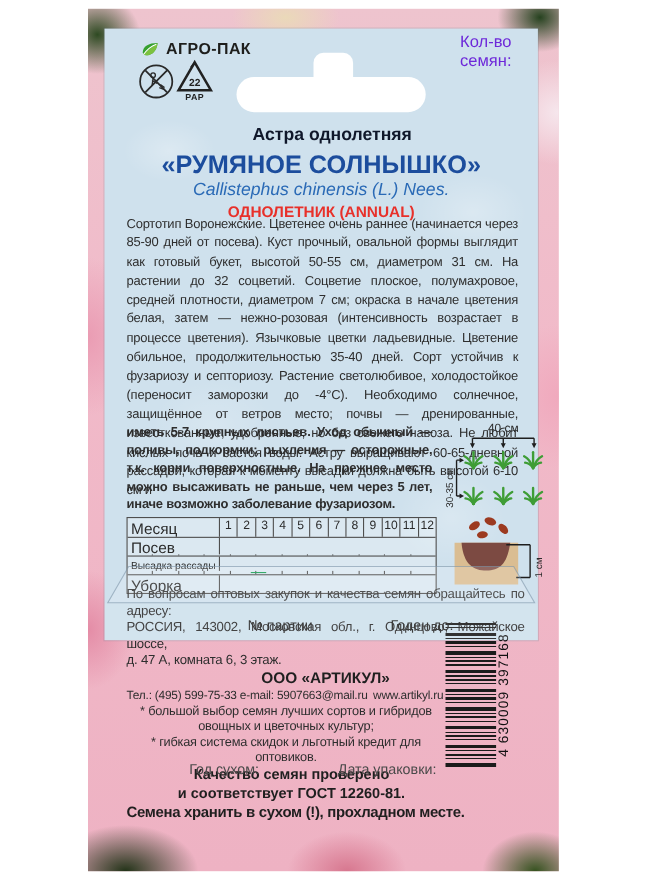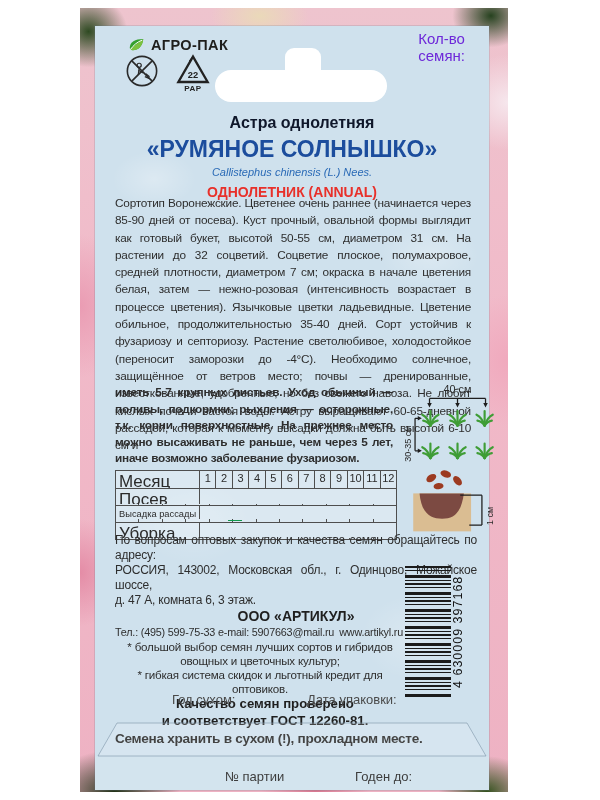--- a/index.html
+++ b/index.html
@@ -18,65 +18,65 @@
       radial-gradient(90px 110px at 100% 45%, #f0a9bd 0%, rgba(240,169,189,0) 60%),
       radial-gradient(70px 90px at 0% 72%, #e48ca6 0%, rgba(228,140,166,0) 60%),
       radial-gradient(110px 70px at 8% 100%, #223318 0%, rgba(34,51,24,0) 60%),
       radial-gradient(90px 60px at 55% 100%, #d7778f 0%, rgba(215,119,143,0) 60%),
       radial-gradient(80px 60px at 95% 100%, #35521f 0%, rgba(53,82,31,0) 60%),
       linear-gradient(180deg, #eec4ce 0%, #f1bac9 40%, #eeb2c3 100%);
   }
 
   
   .card {
-    position:absolute; left:95px; top:26px; width:394px; height:764px;
+    position:absolute; left:95px; top:26px; width:394px; height:556px;
     background:#cfe1ed;
     box-shadow:0 0 0 1px rgba(90,110,125,.18);
   }
   .card::before { 
     content:""; position:absolute; inset:0; pointer-events:none;
     background:
       radial-gradient(60px 40px at 15% 20%, rgba(255,255,255,.28) 0%, rgba(255,255,255,0) 70%),
       radial-gradient(70px 50px at 85% 30%, rgba(255,255,255,.25) 0%, rgba(255,255,255,0) 70%),
       radial-gradient(80px 60px at 25% 65%, rgba(255,255,255,.18) 0%, rgba(255,255,255,0) 70%),
       radial-gradient(70px 60px at 80% 80%, rgba(255,255,255,.22) 0%, rgba(255,255,255,0) 70%);
   }
   .card > * { position:absolute; z-index:1; }
 
   
   .brand { left:32px; top:10px; display:flex; align-items:center; gap:5px; }
   .brand-text { font-size:14.5px; font-weight:bold; color:#1e1e1c; letter-spacing:.4px; }
   .seed-count { right:24px; top:4px; font-size:15px; color:#6d28d9; line-height:17px; }
-  .eco-icons { left:30px; top:28px; display:flex; align-items:flex-start; gap:16px; }
+  .eco-icons { left:30px; top:28px; display:flex; align-items:center; gap:0; }
   .recycle-wrap { display:flex; flex-direction:column; align-items:center; }
   .recycle-pap { font-size:8px; font-weight:bold; color:#222; margin-top:-2px; letter-spacing:.5px; }
 
   .hang-hole { left:120px; top:44px; width:172px; height:32px; background:#ffffff; border-radius:16px; }
   .hang-tab  { left:190px; top:22px; width:36px; height:30px; background:#ffffff; border-radius:9px 9px 4px 4px; }
 
   
   .titles { left:0; top:84px; width:100%; text-align:center; }
   .t1 { font-size:16px; font-weight:bold; color:#0f172a; line-height:25px;margin-left:20px; }
   .t2 { font-size:23px; font-weight:bold; color:#1c4d9d; line-height:28px; }
-  .t3 { font-size:11px; font-style:italic; color:#2a6ab6; line-height:19px; }
+  .t3 { font-size:16px; font-style:italic; color:#2a6ab6; line-height:19px; }
   .t4 { font-size:14px; font-weight:bold; color:#e8302a; line-height:18px; margin-top:1px; }
 
   
   .desc1 { left:20px; top:169px; width:356px; font-size:11.8px; line-height:17.3px;
            letter-spacing:-.2px; color:#2e2e2e; text-align:justify; }
   .mid-row { left:20px; top:358px; width:362px; height:152px; display:flex; }
   .mid-left { width:282px; }
   .desc2 { font-size:11.8px; line-height:16.6px; letter-spacing:-.2px; color:#2e2e2e; text-align:justify; width:278px;font-weight:bold; }
   .mid-right { flex:1; display:flex; flex-direction:column; align-items:center; padding-left:4px; }
 
   
   .calendar { margin-top:3px; width:282px; border:1px solid #4e4e4e; background:rgba(255,255,255,.25); }
   .cal-row { display:flex; height:17px; }
   .cal-row + .cal-row { border-top:1px solid #4e4e4e;flex-direction:column; }
-  .cal-label { width:84px; border-right:1px solid #4e4e4e; font-size:17px; color:#2b2b2b;
+  .cal-label { width:84px; border-right:1px solid #4e4e4e; font-size:14px; color:#2b2b2b;
                padding:1px 3px 0; white-space:nowrap; overflow:hidden; }
   .cal-row:nth-child(3) .cal-label { font-size:9.3px; padding-top:3px; }
   .cal-cells { position:relative; flex:1; display:flex; }
   .cal-cell { flex:1; text-align:center; font-size:11px; color:#2b2b2b; padding-top:1px; }
   .cal-cell + .cal-cell { border-left:1px solid #4e4e4e; }
   .cal-bar { position:absolute; top:1px; bottom:1px; z-index:2; }
 
   
   .contact { left:20px; top:507px; width:362px; color:#2e2e2e; }
   .c-line { font-size:12px; line-height:15px; letter-spacing:-.2px; }

